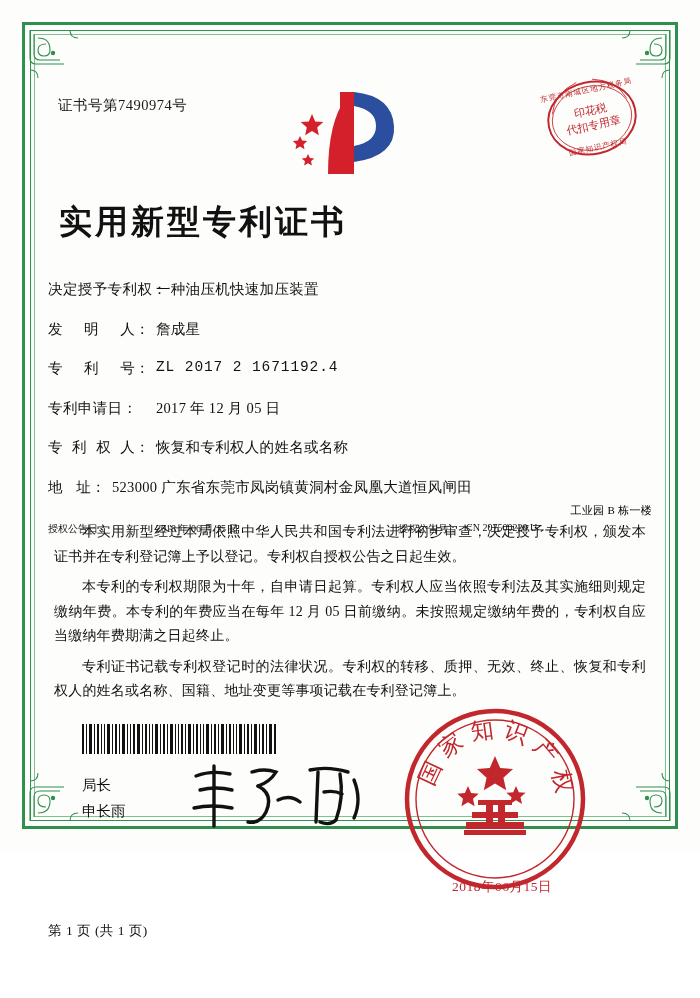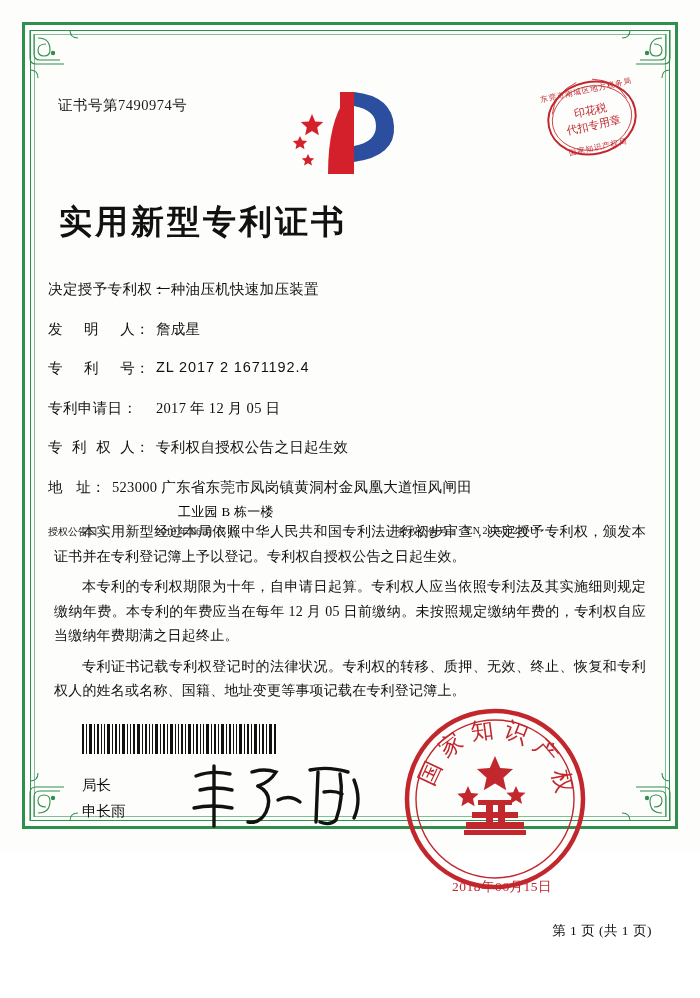--- a/index.html
+++ b/index.html
@@ -118,28 +118,29 @@
     justify-content: space-between;
     width: 108px;
     padding-right: 6px;
     box-sizing: border-box;
   }
   .row .val {
     flex: 1 1 auto;
     letter-spacing: 0.3px;
   }
   .row .val.mono {
-    font-family: Liberation Sans, sans-serif;
+    font-family: Liberation Mono, monospace;
     letter-spacing: 0.9px;
   }
   .addr-line2 {
     margin-left: 130px;
     margin-top: 3px;
-    font-size: 13px;
+    font-size: 11px;
     letter-spacing: 0.3px;
+    text-align: right;
   }
 
   
   .row-two {
     display: flex;
     font-size: 10px;
     color: #111;
     margin-top: 4px;
   }
   .row-two .left {
@@ -211,21 +212,21 @@
     color: #c1272d;
     letter-spacing: 0.5px;
     font-family: "Liberation Serif", serif;
   }
 
   
   .footer {
     position: absolute;
     left: 0; bottom: 10px;
     width: 604px;
-    text-align: right;
+    text-align: left;
     font-size: 13.5px;
     color: #111;
     letter-spacing: 0.5px;
   }
 </style>
 </head>
 <body>
 
 <div class="page">
 
@@ -346,21 +347,21 @@
         <div class="val">2017 年 12 月 05 日</div>
       </div>
 
       <div class="row">
         <div class="lbl spread">
           <span>专</span>
           <span>利</span>
           <span>权</span>
           <span>人：</span>
         </div>
-        <div class="val">专利权自授权公告之日起生效</div>
+        <div class="val">恢复和专利权人的姓名或名称</div>
       </div>
 
       <div class="row" style="margin-bottom:6px;">
         <div class="lbl spread" style="width:64px;flex:0 0 64px;">
           <span>地</span>
           <span>址：</span>
         </div>
         <div class="val">523000  广东省东莞市凤岗镇黄洞村金凤凰大道恒风闸田</div>
       </div>
       <div class="addr-line2">工业园 B 栋一楼</div>

